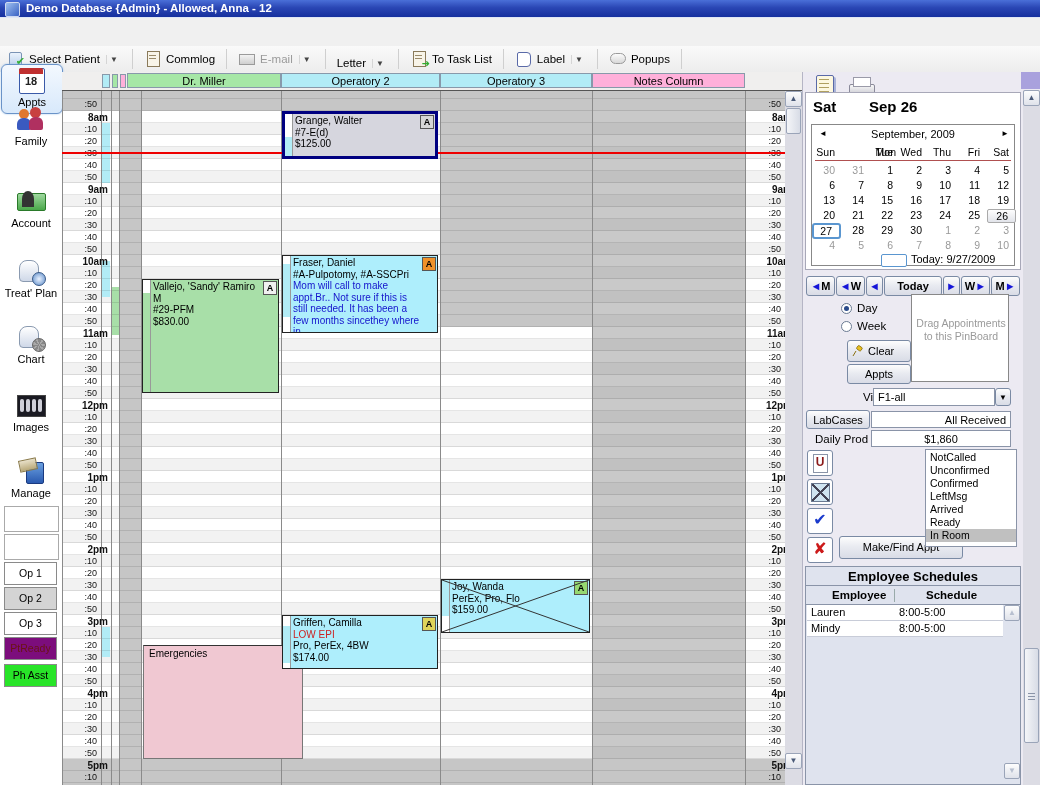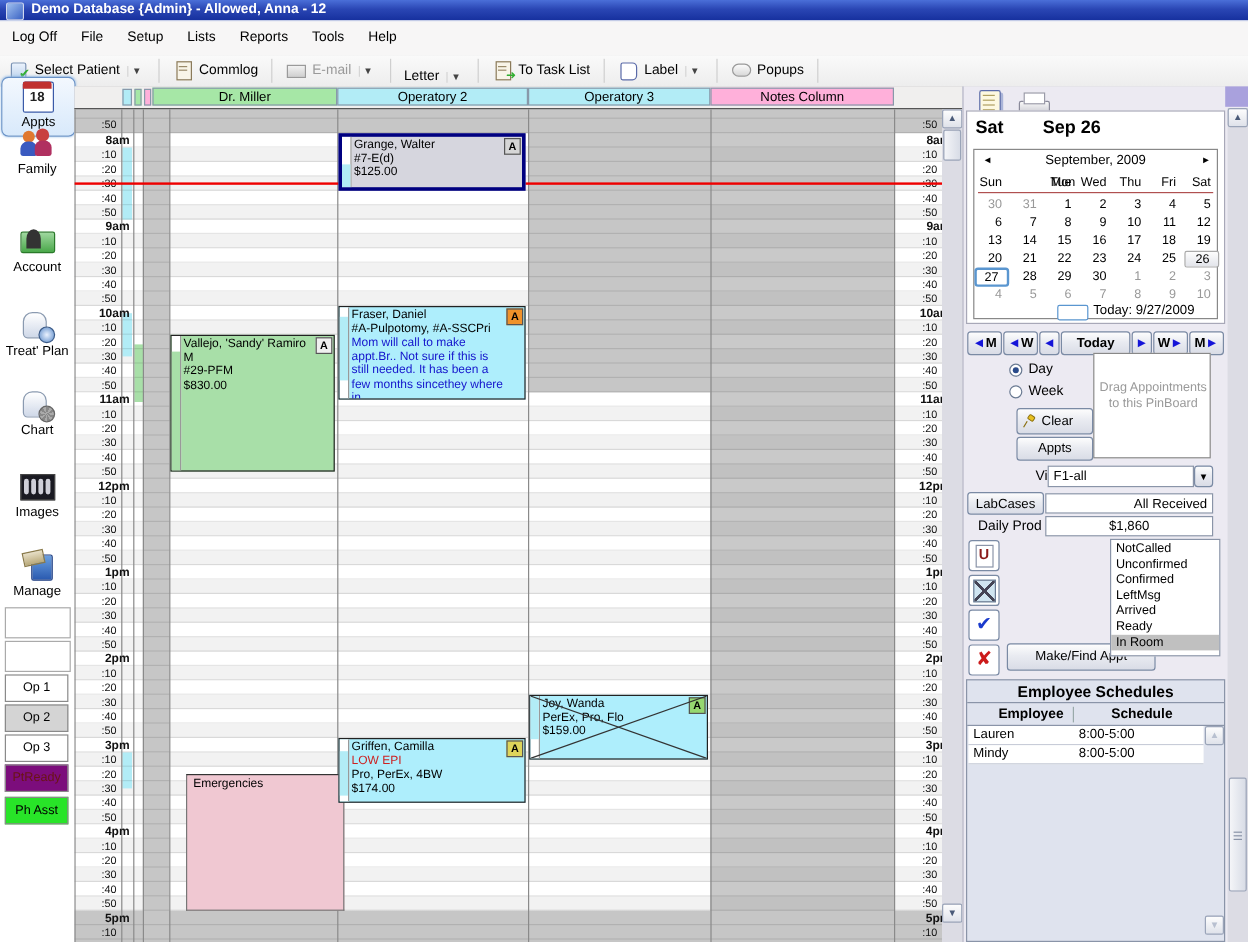--- a/index.html
+++ b/index.html
@@ -82,21 +82,20 @@
   .emp-row{position:absolute;background:#fff;font-size:11px;border-bottom:1px solid #c8ccd8;}
 </style>
 </head>
 <body>
 
 <div id="win">
   <div id="titlebar" class="abs">
     <div class="ticon abs"></div>
     <div class="ttext abs">Demo Database {Admin} - Allowed, Anna - 12</div>
   </div>
-  <div id="menubar" class="abs"><div class="menu-item">Log Off</div><div class="menu-item">File</div><div class="menu-item">Setup</div><div class="menu-item">Lists</div><div class="menu-item">Reports</div><div class="menu-item">Tools</div><div class="menu-item">Help</div></div>
   <div id="toolbar" class="abs"><div class="tb-btn">
         <div class="tb-ic">
           <div style="position: absolute; left: 2px; top: 1px; width: 11px; height: 13px; background: linear-gradient(rgb(234, 242, 252), rgb(188, 210, 236)); border: 1px solid rgb(122, 147, 181); border-radius: 2px;"></div>
           <div style="position: absolute; right: 0px; bottom: -1px; color: rgb(47, 174, 47); font-weight: bold; font-size: 11px;">✔</div>
         </div>
         <span>Select Patient</span>
         <span class="tb-dd">▼</span>
       </div><span class="tb-sep"></span><div class="tb-btn">
         <div class="tb-ic">
           <div style="position: absolute; left: 3px; top: 0px; width: 11px; height: 14px; background: rgb(248, 244, 232); border: 1px solid rgb(138, 122, 90);">
@@ -399,21 +398,21 @@
         <div class="tlabel" style="left: 683px; width: 36px; top: 585px; text-align: right;">:50</div>
         <div class="tlabel hour" style="left: 683px; width: 36px; top: 597px; text-align: right;">4pm</div>
         <div class="tlabel" style="left: 683px; width: 36px; top: 609px; text-align: right;">:10</div>
         <div class="tlabel" style="left: 683px; width: 36px; top: 621px; text-align: right;">:20</div>
         <div class="tlabel" style="left: 683px; width: 36px; top: 633px; text-align: right;">:30</div>
         <div class="tlabel" style="left: 683px; width: 36px; top: 645px; text-align: right;">:40</div>
         <div class="tlabel" style="left: 683px; width: 36px; top: 657px; text-align: right;">:50</div>
         <div class="tlabel hour" style="left: 683px; width: 36px; top: 669px; text-align: right;">5pm</div>
         <div class="tlabel" style="left: 683px; width: 36px; top: 681px; text-align: right;">:10</div>
         <div id="redline" style="position: absolute; left: 0px; width: 723px; top: 61px; height: 2px; background: rgb(238, 0, 0); z-index: 3;"></div>
-        <div class="blockout" style="left: 81px; width: 132px; top: 554px; height: 114px; background: rgb(240, 200, 210); margin-left: 12px;">Emergencies</div>
+        <div class="blockout" style="left: 81px; width: 160px; top: 554px; height: 114px; background: rgb(240, 200, 210);">Emergencies</div>
         <div class="appt" style="left: 220px; width: 156px; top: 20px; height: 48px; background: rgb(214, 214, 222); border: 3px solid rgb(0, 0, 128);">
           <div class="strip">
             <div class="seg" style="top: 55%; height: 45%; background: rgb(178, 236, 246);"></div>
           </div>
           <div class="atext">
             <div>Grange, Walter</div>
             <div>#7-E(d)</div>
             <div>$125.00</div>
           </div>
           <div class="badge" style="background: rgb(214, 214, 214);">A</div>

